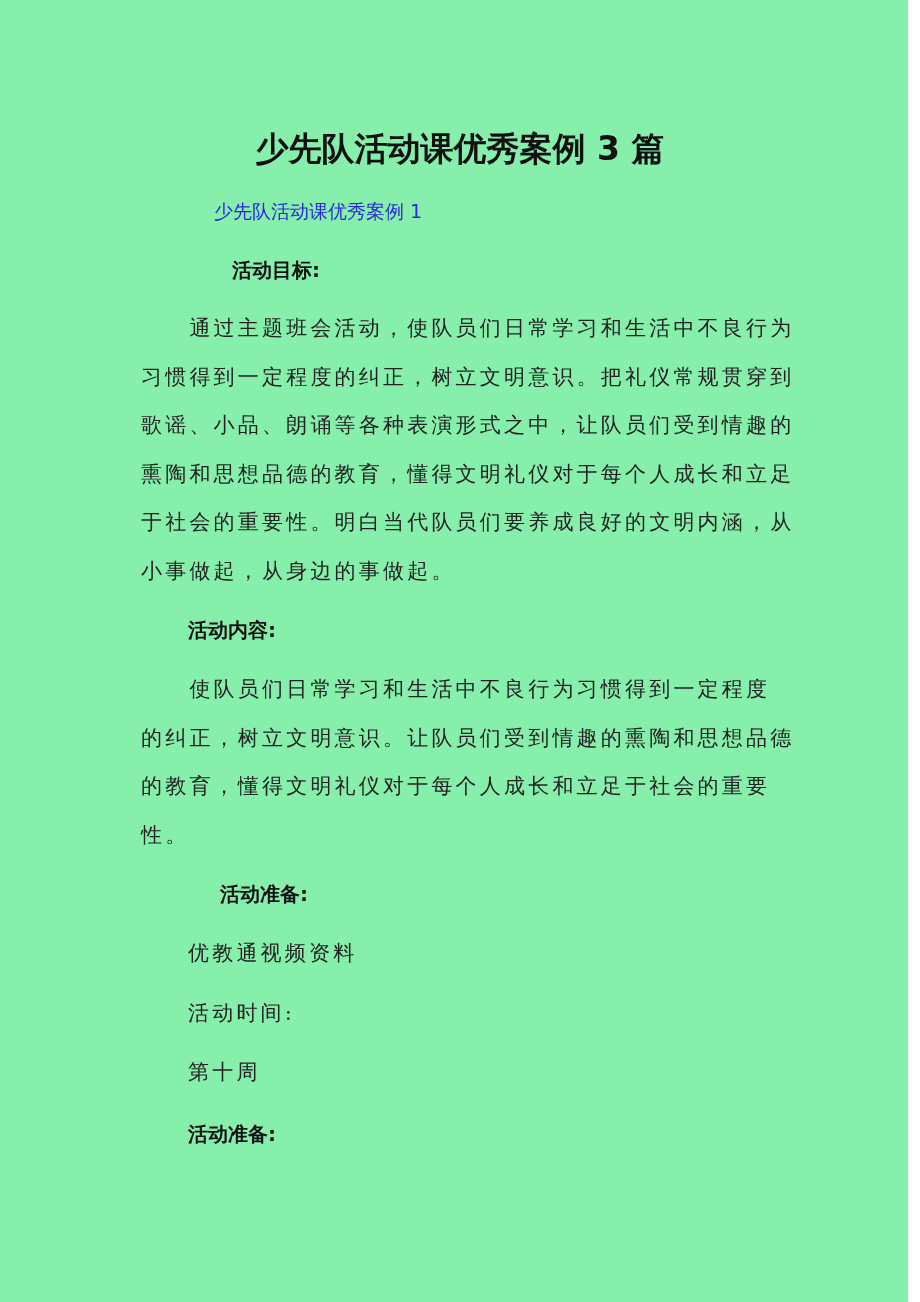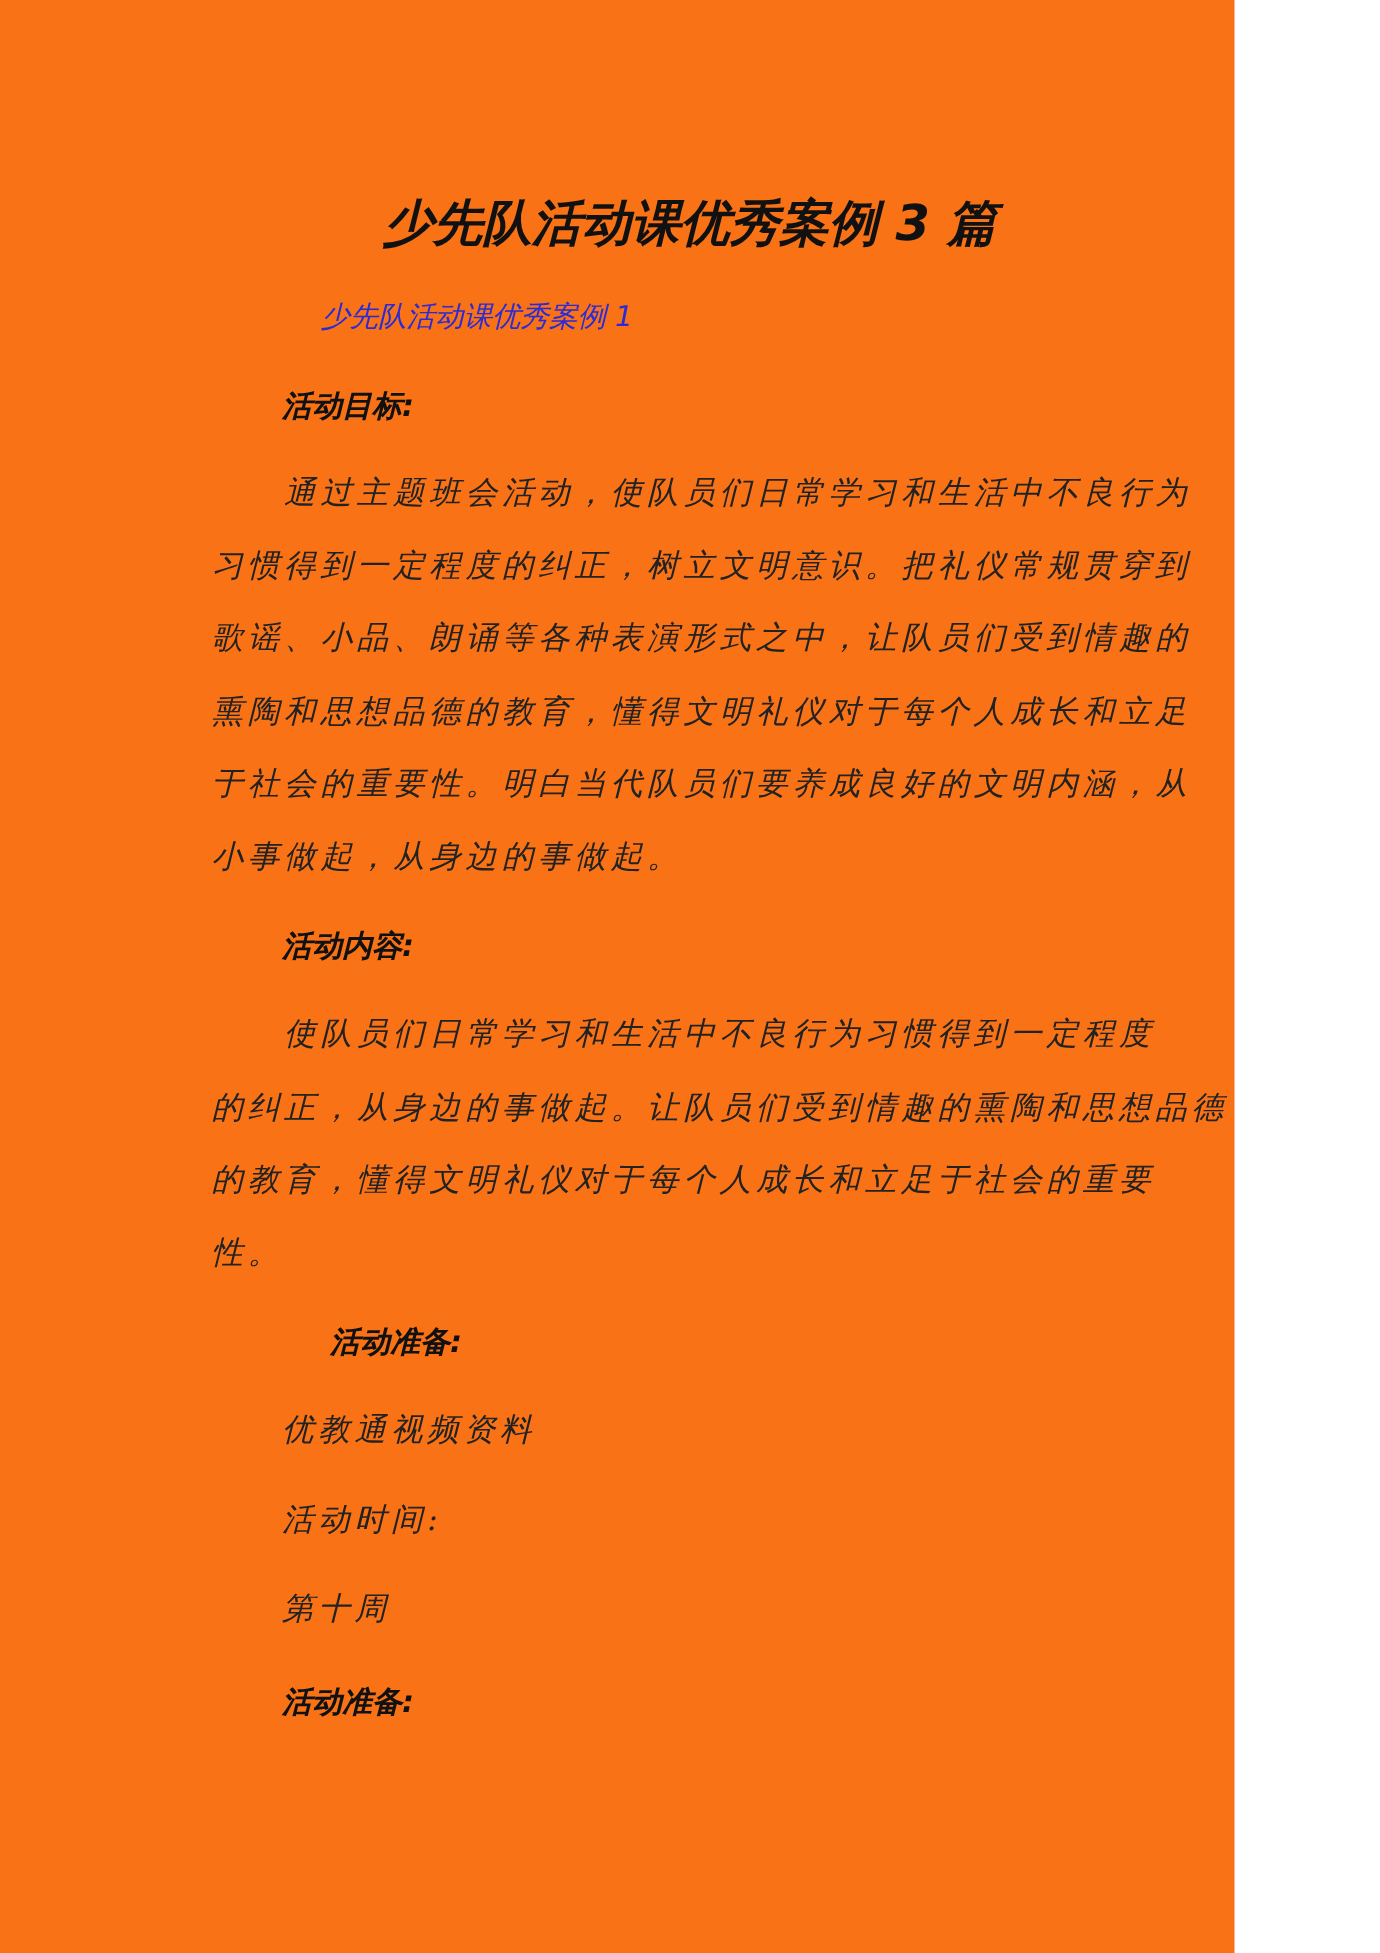--- a/index.html
+++ b/index.html
@@ -11,23 +11,22 @@
       width: 920px;
       height: 1302px;
       position: relative;
       overflow: hidden;
       font-family: "DejaVu Sans", "Liberation Sans", sans-serif;
       color: #1a1a1a;
     }
     .page {
       position: absolute;
       left: 0; top: 0;
-      width: 823px; height: 1302px;
-      background: #f97316;
-      font-style: italic;
+      width: 908px; height: 1302px;
+      background: #86efac;
     }
     .title {
       position: absolute;
       left: 0; width: 920px;
       top: 126px;
       text-align: center;
       font-size: 33px;
       font-weight: bold;
       color: #111111;
       letter-spacing: 0px;
@@ -77,36 +76,36 @@
   </style>
 </head>
 <body>
 
 <div class="page">
 
   <div class="title">少先队活动课优秀案例 3 篇</div>
 
   <div class="subtitle">少先队活动课优秀案例 1</div>
 
-  <div class="heading" style="top:255px;">活动目标:</div>
+  <div class="heading" style="top:255px;margin-left:44px;">活动目标:</div>
 
   <div class="para" style="top:304px;">
     <span class="line">　　通过主题班会活动，使队员们日常学习和生活中不良行为</span>
     <span class="line">习惯得到一定程度的纠正，树立文明意识。把礼仪常规贯穿到</span>
     <span class="line">歌谣、小品、朗诵等各种表演形式之中，让队员们受到情趣的</span>
     <span class="line">熏陶和思想品德的教育，懂得文明礼仪对于每个人成长和立足</span>
     <span class="line">于社会的重要性。明白当代队员们要养成良好的文明内涵，从</span>
     <span class="line">小事做起，从身边的事做起。</span>
   </div>
 
   <div class="heading" style="top:615px;">活动内容:</div>
 
   <div class="para" style="top:665px;">
     <span class="line">　　使队员们日常学习和生活中不良行为习惯得到一定程度</span>
-    <span class="line">的纠正，从身边的事做起。让队员们受到情趣的熏陶和思想品德</span>
+    <span class="line">的纠正，树立文明意识。让队员们受到情趣的熏陶和思想品德</span>
     <span class="line">的教育，懂得文明礼仪对于每个人成长和立足于社会的重要</span>
     <span class="line">性。</span>
   </div>
 
   <div class="heading" style="top:879px;margin-left:32px;">活动准备:</div>
   <div class="plain" style="top:938px;">优教通视频资料</div>
 
   <div class="plain" style="top:998px;">活动时间:</div>
   <div class="plain" style="top:1057px;">第十周</div>
 

